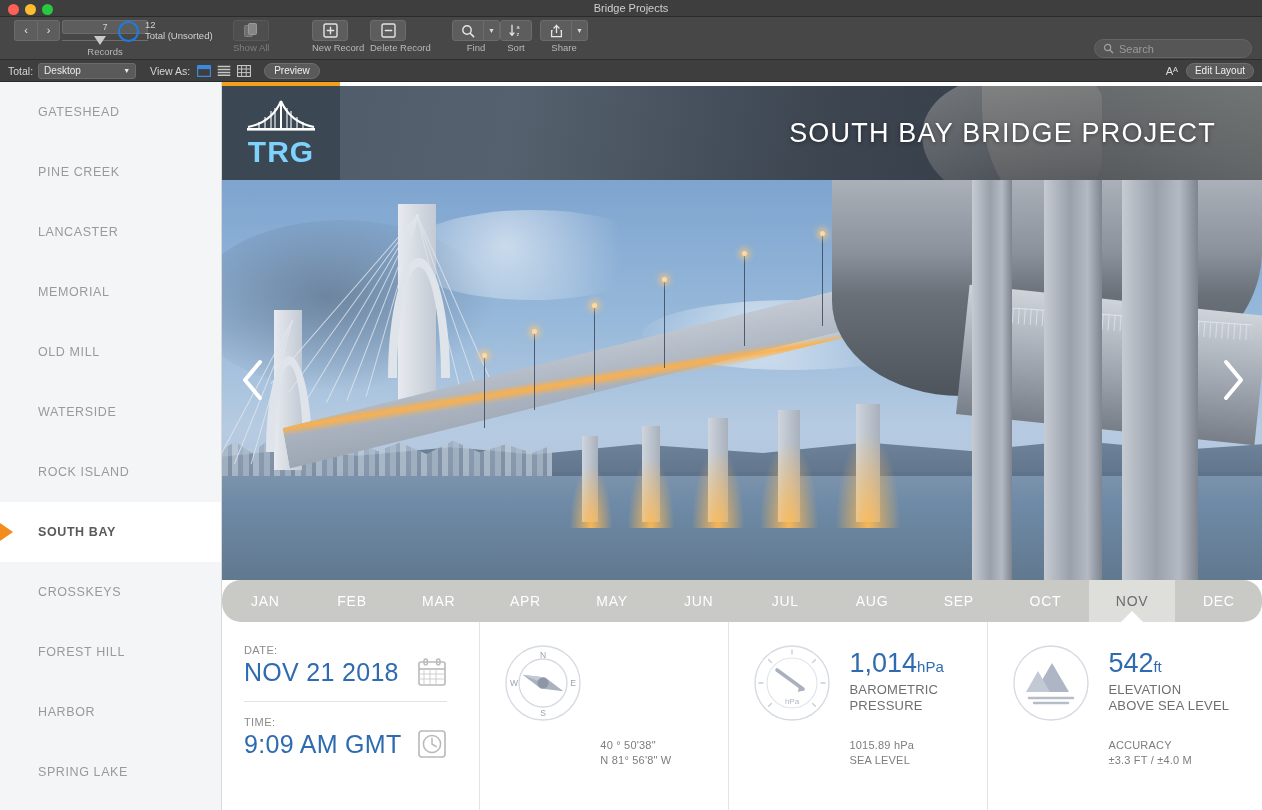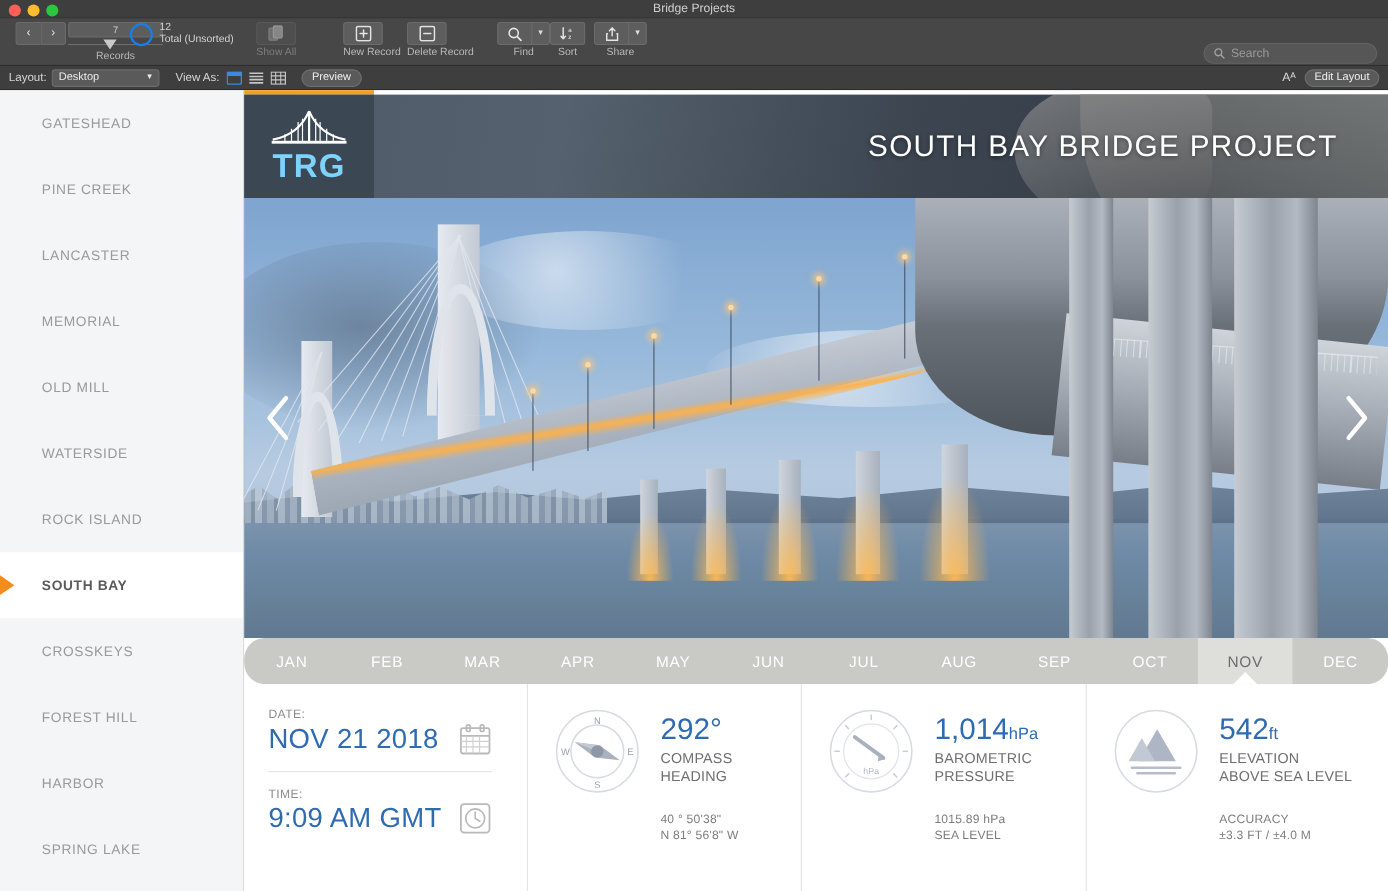--- a/index.html
+++ b/index.html
@@ -451,21 +451,21 @@
     <div class="searchbox">
       <svg width="11" height="11" viewBox="0 0 12 12" style="margin-right:5px;">
         <circle cx="5" cy="5" r="3.4" fill="none" stroke="#a0a0a0" stroke-width="1.3"></circle>
         <path d="M7.6 7.6 L10.6 10.6" stroke="#a0a0a0" stroke-width="1.4" stroke-linecap="round"></path>
       </svg>
       <span>Search</span>
     </div>
   </div>
 
   <div class="layoutbar">
-    <span class="lb-label">Layout:</span>
+    <span class="lb-label">Total:</span>
     <div class="layout-select">
       <span>Desktop</span>
       <span class="chev">▼</span>
     </div>
     <span class="viewas">View As:</span>
     <span class="vbtn">
       <svg width="14" height="12" viewBox="0 0 14 12">
         <rect x="0.5" y="0.5" width="13" height="11" rx="1" fill="none" stroke="#3b8ae0" stroke-width="1.4"></rect>
         <rect x="0.5" y="0.5" width="13" height="3.6" fill="#3b8ae0"></rect>
       </svg>
@@ -671,27 +671,20 @@
               <text x="39" y="14" text-anchor="middle" font-size="8.5" fill="#9aa2b1" font-family="Liberation Sans, sans-serif">N</text>
               <text x="39" y="72" text-anchor="middle" font-size="8.5" fill="#9aa2b1" font-family="Liberation Sans, sans-serif">S</text>
               <text x="69" y="42" text-anchor="middle" font-size="8.5" fill="#9aa2b1" font-family="Liberation Sans, sans-serif">E</text>
               <text x="10" y="42" text-anchor="middle" font-size="8.5" fill="#9aa2b1" font-family="Liberation Sans, sans-serif">W</text>
               <g transform="rotate(292 39 39)">
                 <path d="M39 17 L45 39 L39 61 L33 39 Z" fill="#aab2c0"></path>
                 <path d="M39 17 L45 39 L39 39 Z" fill="#c3cad6"></path>
               </g>
               <circle cx="39" cy="39" r="5.6" fill="#8e97a6"></circle>
             </svg>
-            <div class="metric-body">
-              <div class="metric-val">292°</div>
-              <div class="metric-cap">
-                <div>COMPASS</div>
-                <div>HEADING</div>
-              </div>
-            </div>
           </div>
           <div class="metric-sub metric-sub-wrap">
             <div>40 ° 50'38"</div>
             <div>N 81° 56'8" W</div>
           </div>
         </div>
 
         <div class="dp-col col-baro">
           <div class="metric">
             <svg class="metric-icon" viewBox="0 0 78 78">

